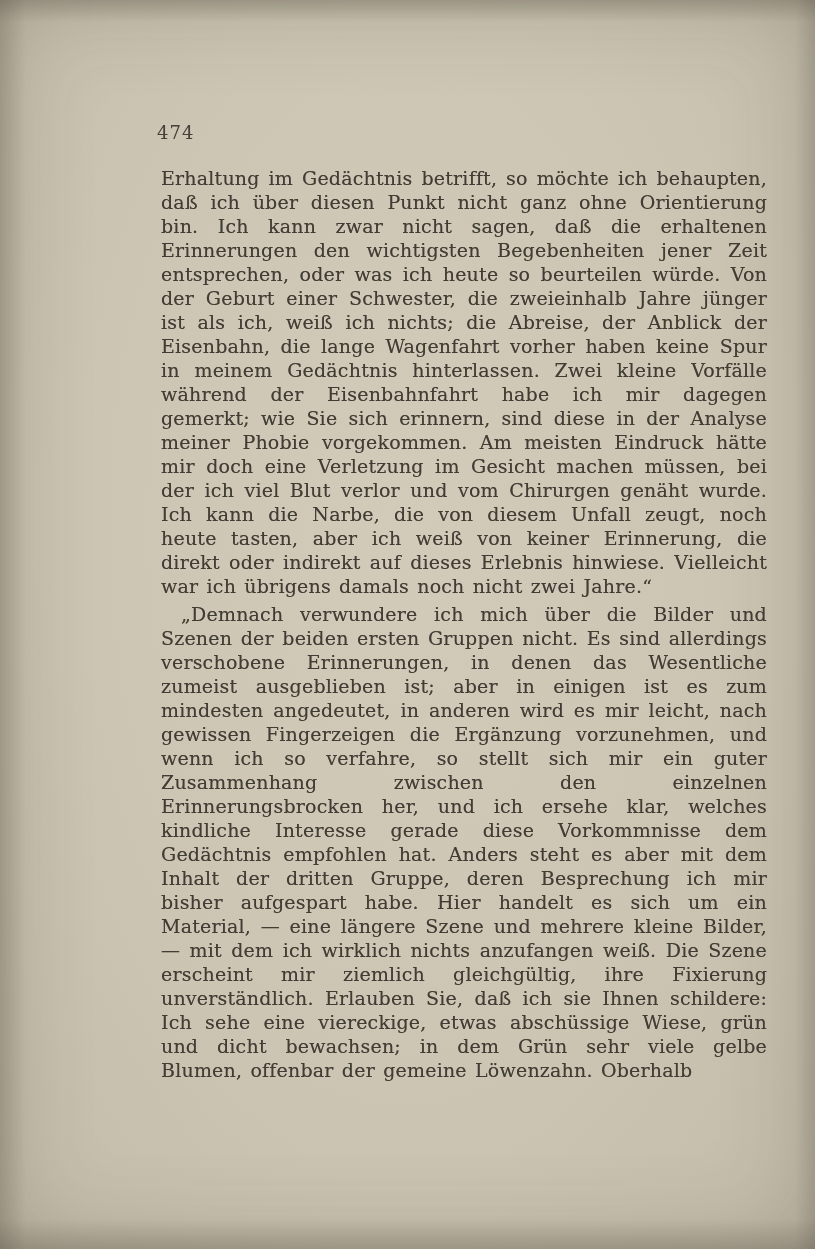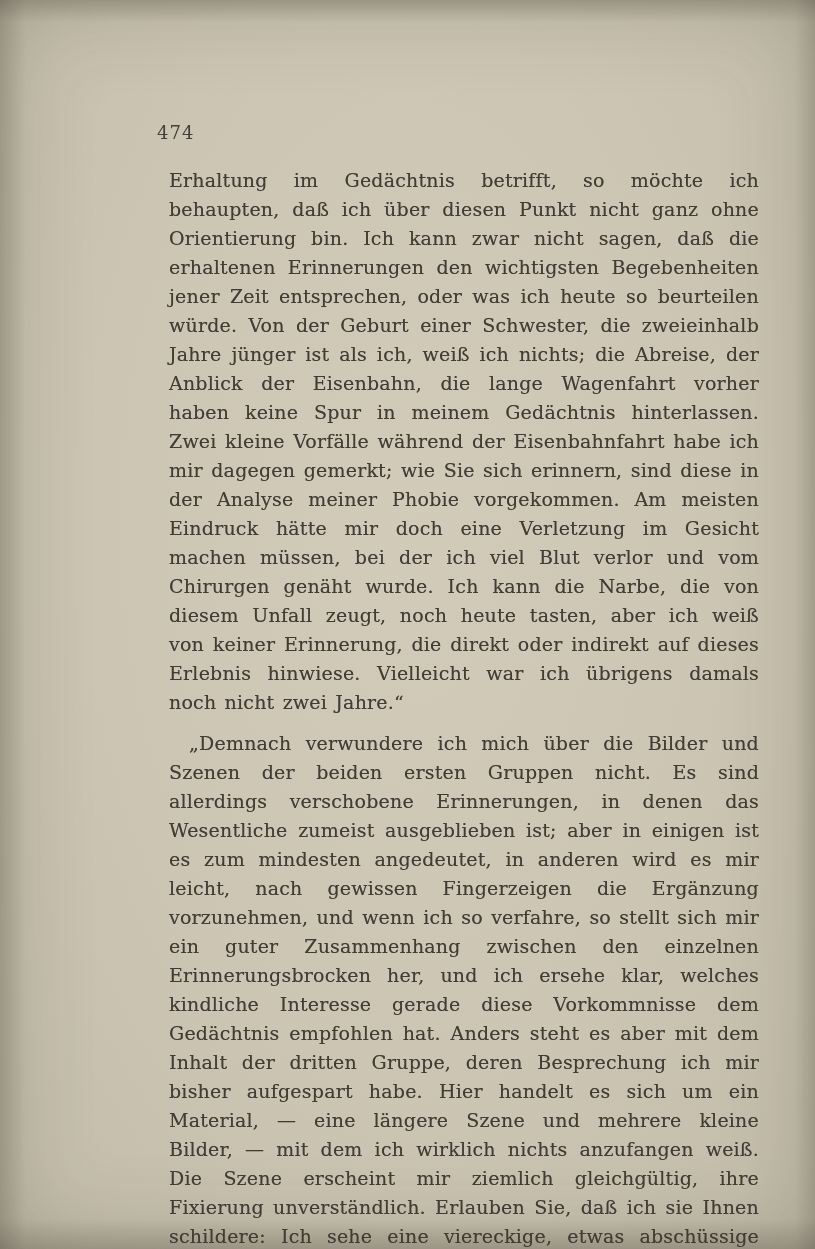--- a/index.html
+++ b/index.html
@@ -51,23 +51,23 @@
     display: inline-block;
     font-style: italic;
     font-size: 17px;
     letter-spacing: 0.8px;
     word-spacing: 3px;
     padding: 2px 12px 4px 12px;
     border-bottom: 1.5px solid #55503f;
     color: #45413a;
   }
   .body-copy p {
-    margin: 12px;
+    margin: 4px;
     font-size: 19px;
-    line-height: 29px;
+    line-height: 24px;
     text-align: justify;
     word-spacing: 2px;
     letter-spacing: 0.2px;
     color: #413d34;
     text-shadow: 0 0 0.4px rgba(65,61,52,0.55);
   }
   .body-copy p.indent {
     text-indent: 20px;
   }
 </style>

